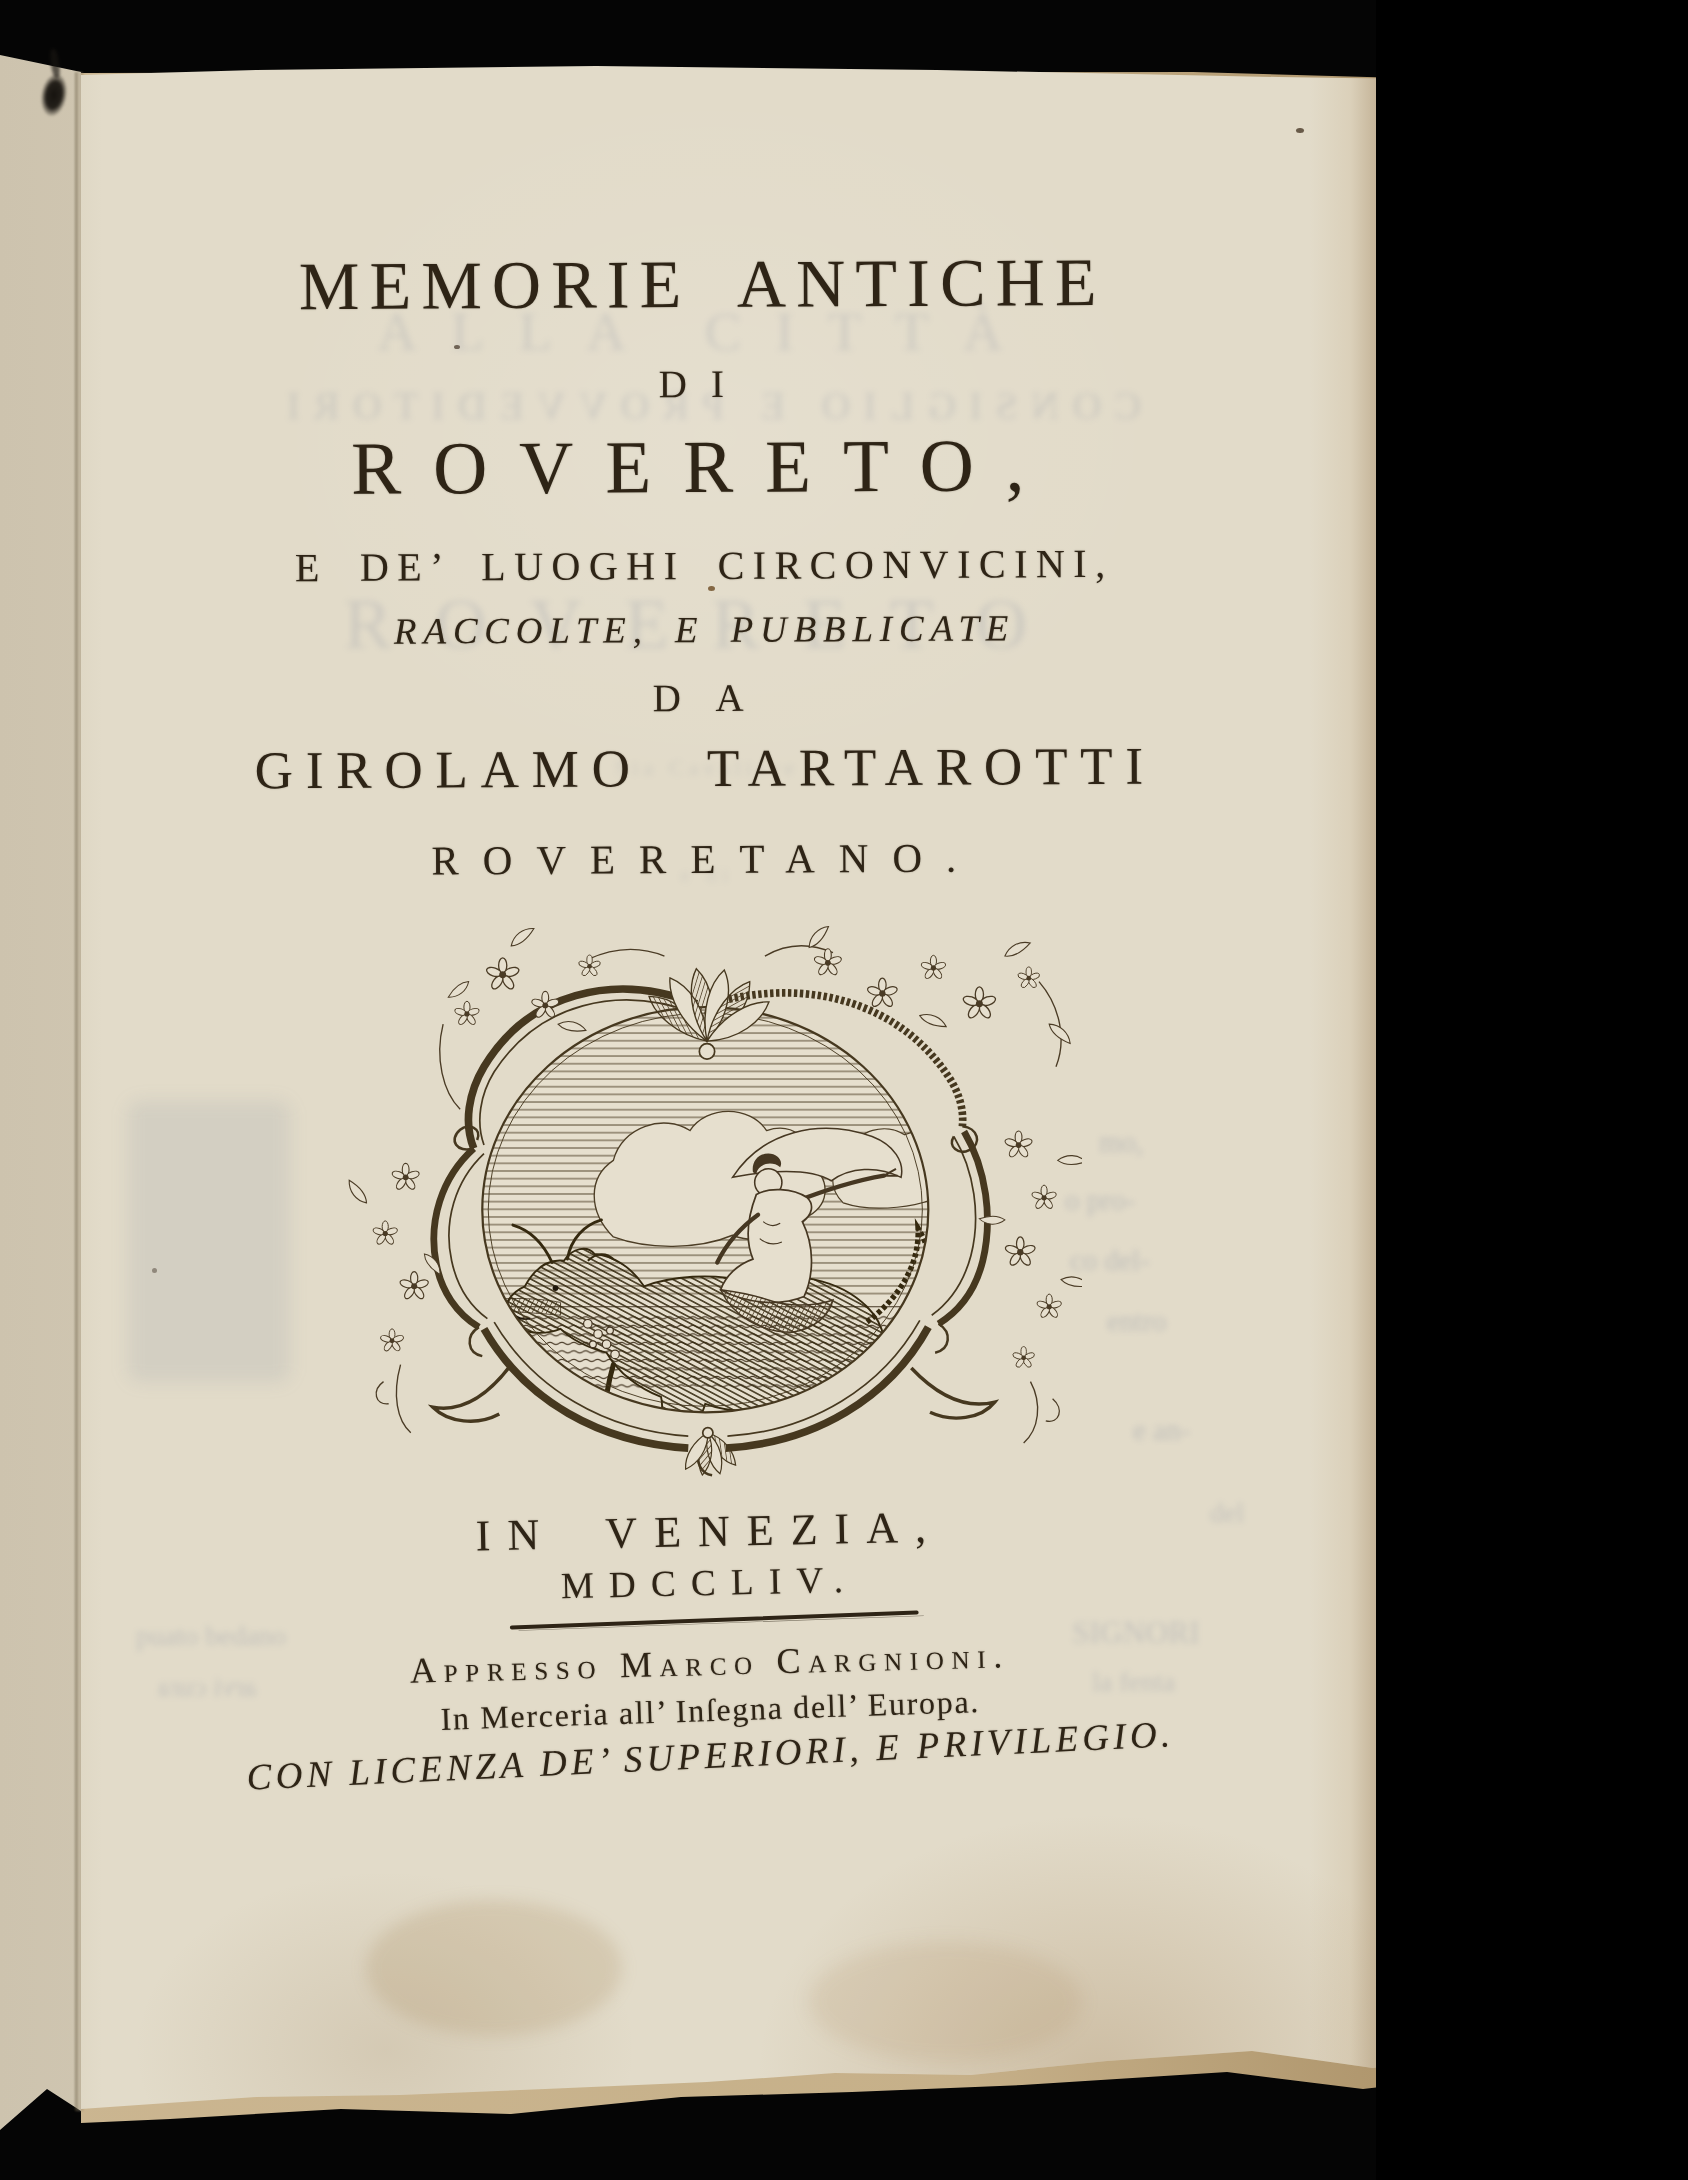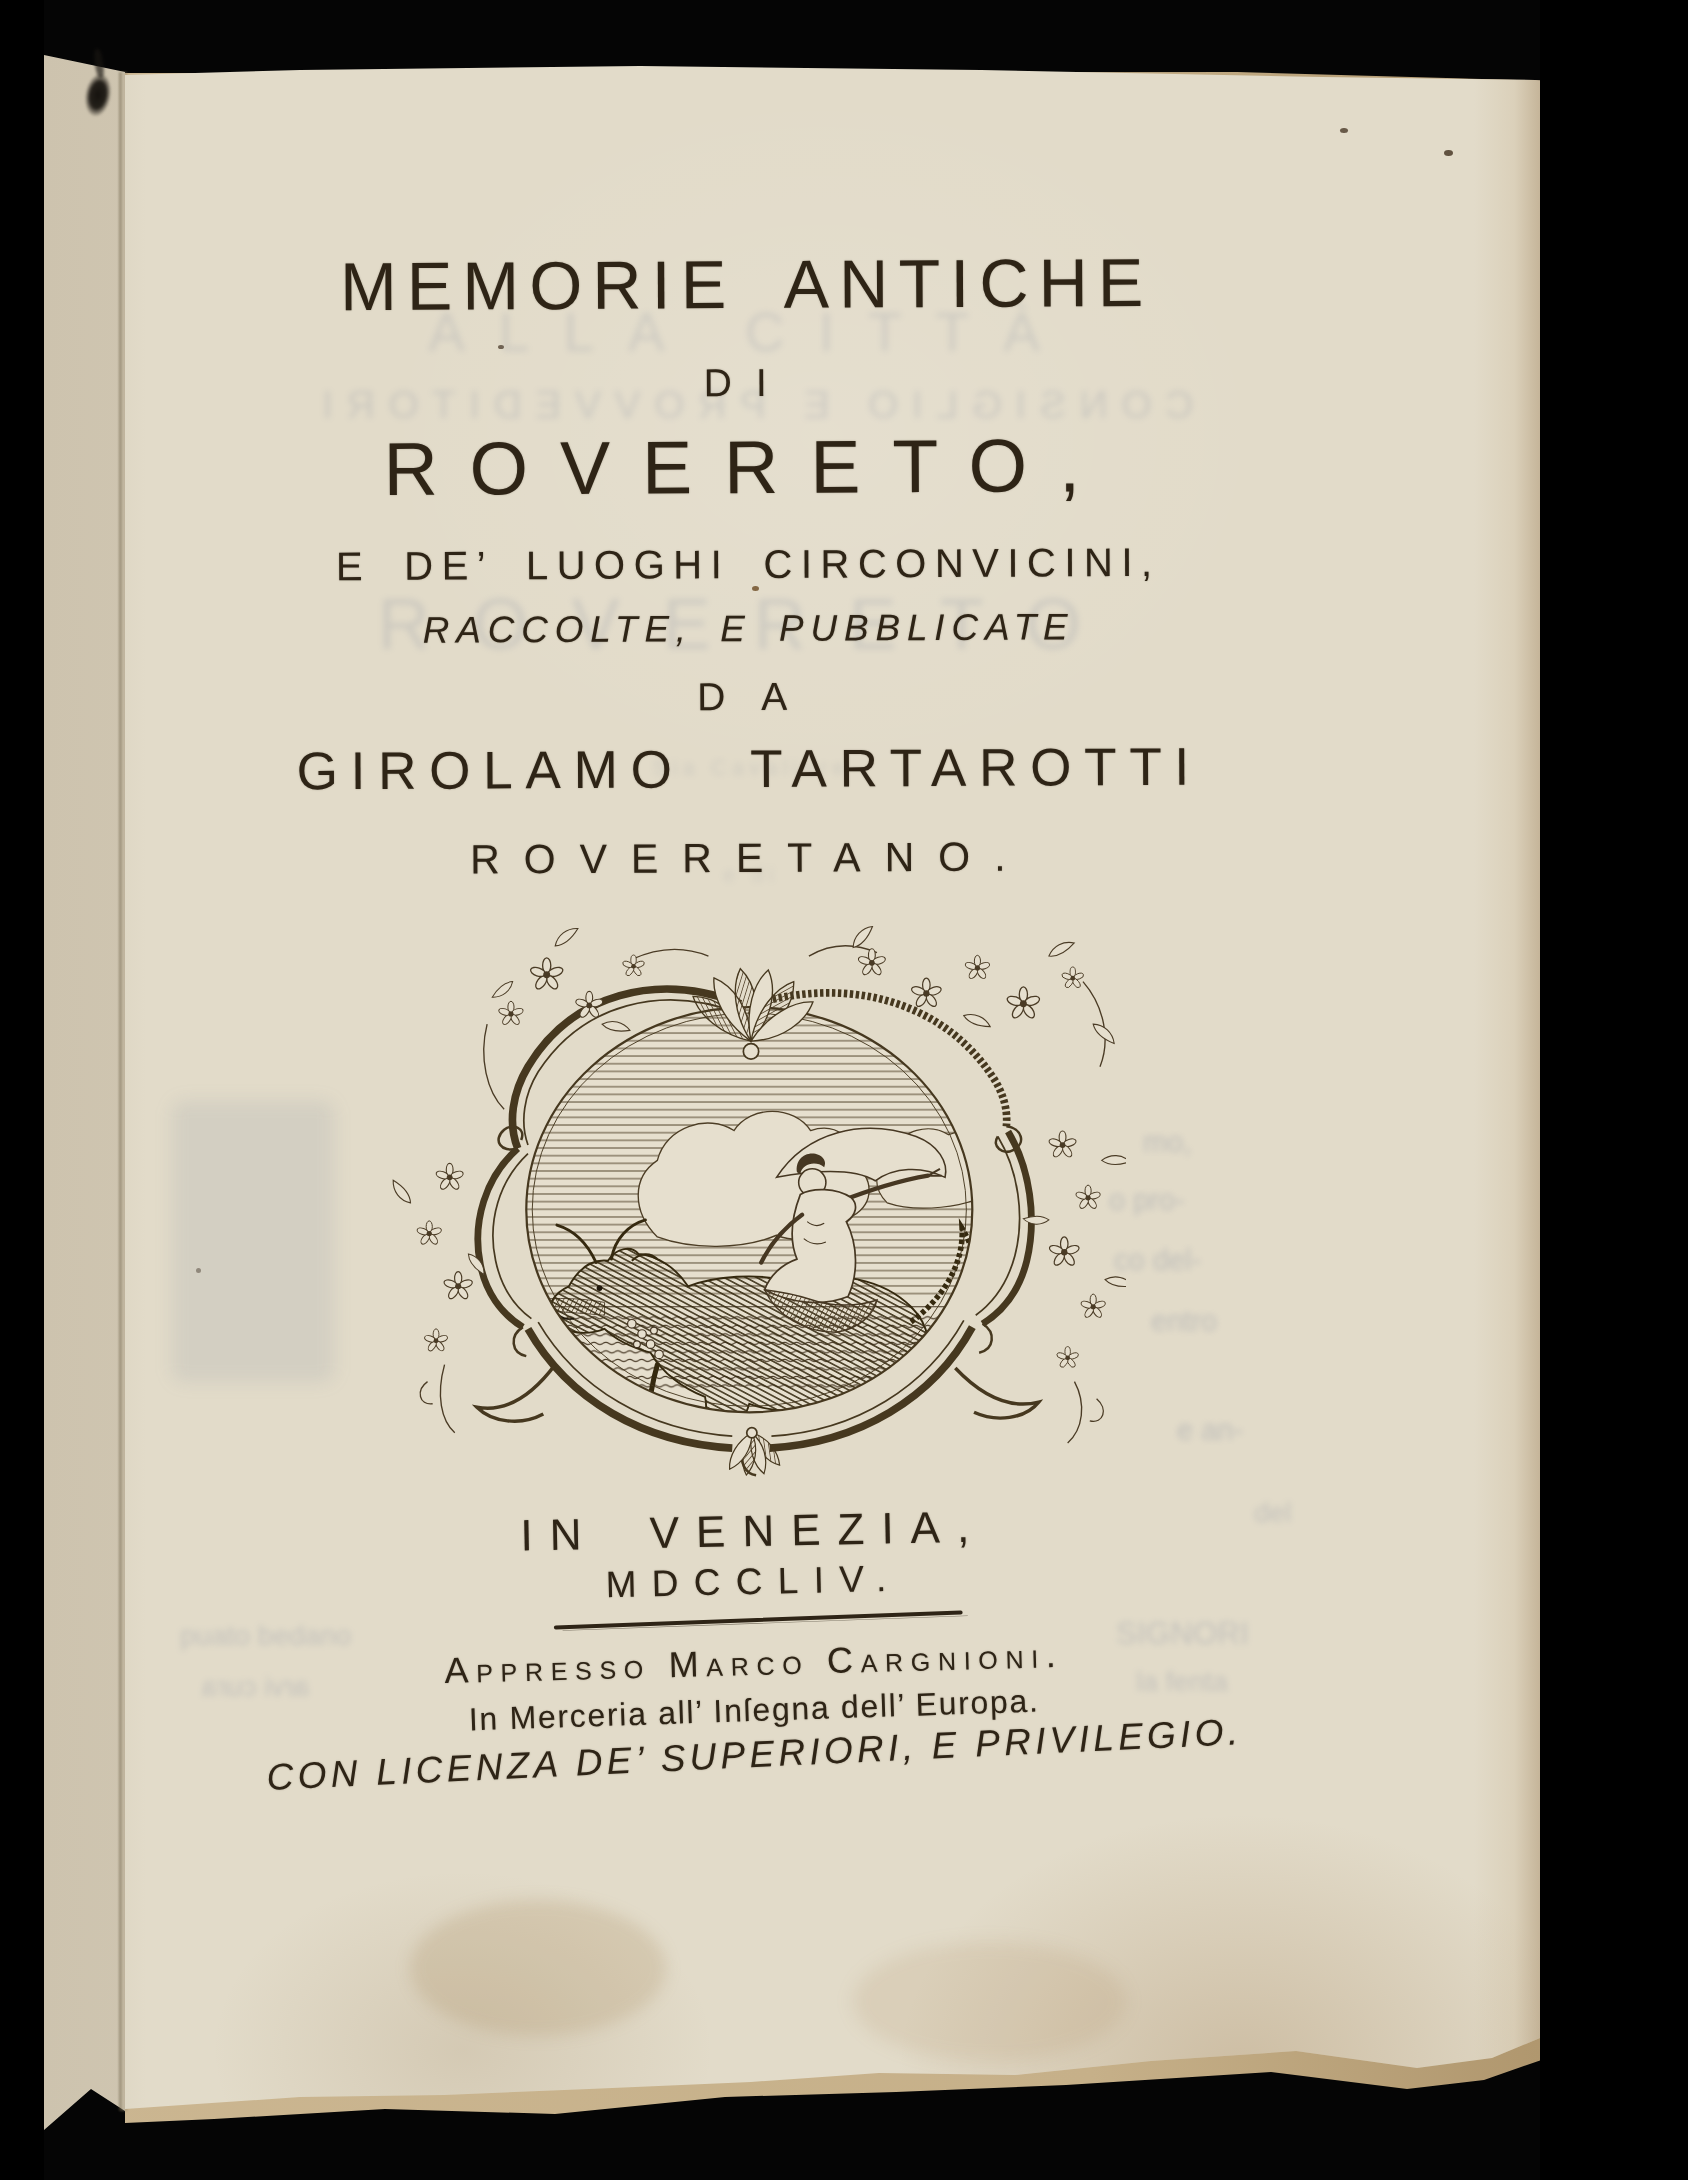--- a/index.html
+++ b/index.html
@@ -1,20 +1,19 @@
 <!DOCTYPE html>
 <html style="font-size:13.6px"><head>
 <meta charset="utf-8">
 <style>
   html,body{margin:0;padding:0;background:#000;}
   .scene{
-    position:relative;width:1496px;height:2181px;overflow:hidden;
+    position:relative;width:1376px;height:2181px;overflow:hidden;
     background:radial-gradient(1193px 852px at 60% 40%, #0d0c0a 0%, #050505 70%);
-    font-family:Liberation Sans, sans-serif;
-    margin-left:44px;
+    font-family:Liberation Serif, serif;
   }
   
   .left-page{
     position:absolute;inset:0;
     clip-path:polygon(0px 55px,81px 72px,81px 2111px,47px 2089px,0px 2130px);
     background:linear-gradient(90deg,#cdc3ae 0%,#ddd5c2 55%,#c9bea6 86%,#a3977c 97%,#8d8166 100%);
   }
   .gutter-line{
     position:absolute;left:75px;top:72px;width:7.7px;height:2039px;
     background:linear-gradient(90deg,rgba(90,75,50,.55),rgba(200,190,165,.4) 60%,rgba(120,100,70,.45));

